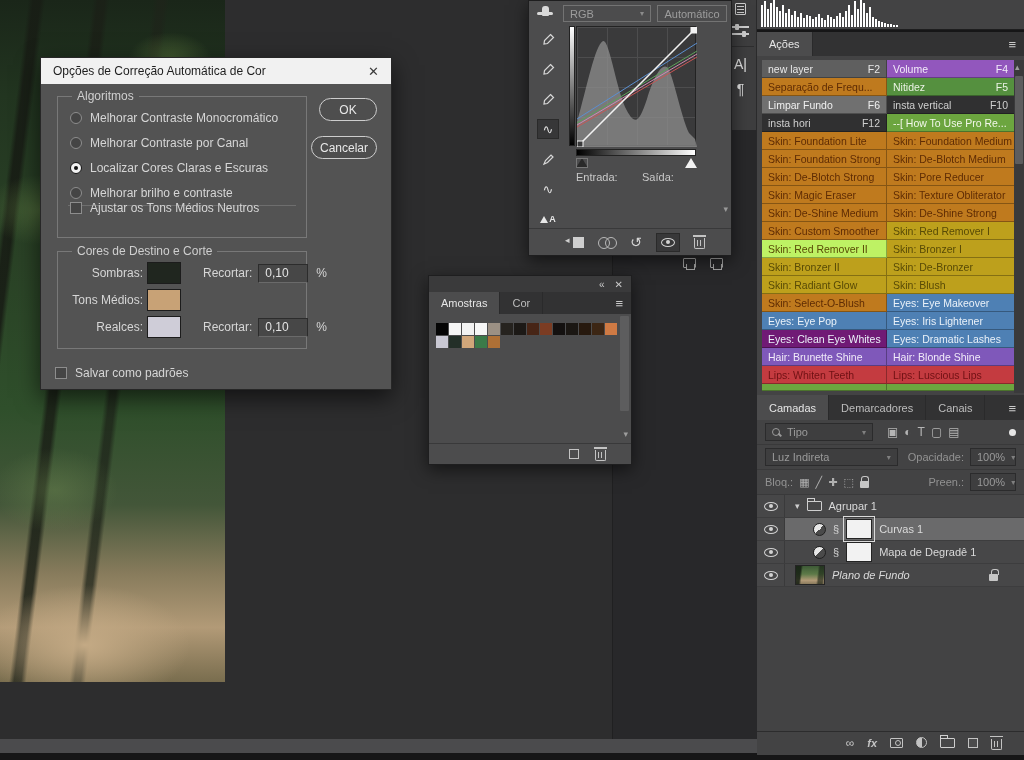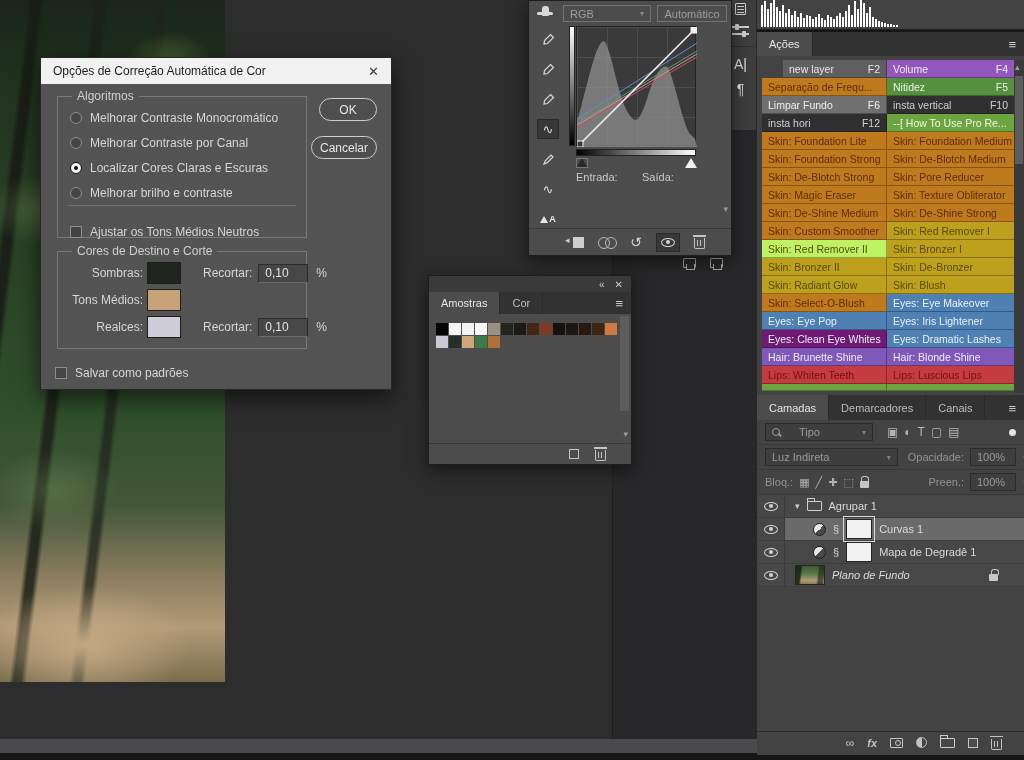--- a/index.html
+++ b/index.html
@@ -140,21 +140,21 @@
   .acell.partial { height:7px; }
   .acell .sc { margin-left:6px; }
   .act-scroll { position:absolute; right:0; top:28px; width:10px; height:333px; background:#3a3a3b; }
   .act-thumb { position:absolute; left:1px; top:16px; width:8px; height:88px; background:#5d5d5e; border-radius:1px; }
   .act-chev { position:absolute; left:1px; top:2px; color:#9d9d9d; font-size:9px; }
 
   
   .layers { position:absolute; left:0; top:395px; width:267px; height:360px; background:#434344; }
   .ly-tabbar { height:25px; font-size:11px; }
   .ly-row { position:relative; height:25px; display:flex; align-items:center; padding:0 8px; gap:6px; border-bottom:1px solid #39393a; color:#a5a5a5; }
-  .combo { height:18px; background:#3e3e3f; border:1px solid #2b2b2c; display:flex; align-items:center; padding:0 6px; gap:18px; color:#9a9a9a; }
+  .combo { height:18px; background:#3e3e3f; border:1px solid #2b2b2c; display:flex; align-items:center; padding:0 6px; gap:6px; color:#9a9a9a; }
   .combo .arr { margin-left:auto; font-size:8px; color:#808080; }
   .searchbox { width:108px; }
   .mag { position:relative; width:9px; height:9px; }
   .mag::before { content:""; position:absolute; left:0; top:0; width:6px; height:6px; border:1.5px solid #9a9a9a; border-radius:50%; }
   .mag::after { content:""; position:absolute; left:6px; top:6px; width:4px; height:1.5px; background:#9a9a9a; transform:rotate(45deg); }
   .fico { font-size:12px; color:#b5b5b5; }
   .fdot { width:7px; height:7px; border-radius:50%; background:#e6e6e6; margin-left:auto; }
   .pctbox { width:46px; }
   .lockico { color:#b0b0b0; font-size:11px; }
   .padlock { position:relative; width:9px; height:7px; background:#c6c6c6; border-radius:1px; margin-top:4px; }
@@ -372,21 +372,21 @@
           <div class="hbar" style="height: 2px;"></div>
         </div>
     </div>
 
     <div class="actions">
       <div class="tabbar act-tabbar">
         <div class="tab active">Ações</div>
         <div class="menu-ico">≡</div>
       </div>
       <div class="act-list" id="actlist">
-          <div class="acell" style="background: rgb(95, 95, 95); color: rgb(232, 232, 232); margin-left: 21px;">
+          <div class="acell" style="background: rgb(95, 95, 95); color: rgb(232, 232, 232);">
             <span>new layer</span>
             <span class="sc">F2</span>
           </div>
           <div class="acell" style="background: rgb(146, 87, 189); color: rgb(243, 236, 250);">
             <span>Volume</span>
             <span class="sc">F4</span>
           </div>
           <div class="acell" style="background: rgb(191, 122, 30); color: rgb(95, 44, 4); gap: 14px;">
             <span>Separação de Frequ...</span>
             <span class="sc">F3</span>
@@ -661,21 +661,21 @@
         </div>
         <div class="opt-row" style="top:64px">
           <span class="radio sel"></span>
           <span>Localizar Cores Claras e Escuras</span>
         </div>
         <div class="opt-row" style="top:89px">
           <span class="radio"></span>
           <span>Melhorar brilho e contraste</span>
         </div>
         <div class="gsep"></div>
-        <div class="opt-row" style="top:128px">
+        <div class="opt-row" style="top:104px">
           <span class="chk"></span>
           <span>Ajustar os Tons Médios Neutros</span>
         </div>
       </div>
 
       <div class="group g2">
         <span class="group-legend">Cores de Destino e Corte</span>
         <div class="t-row" style="top:10px">
           <span class="t-label">Sombras:</span>
           <span class="t-swatch" style="background: rgb(32, 38, 31);"></span>

